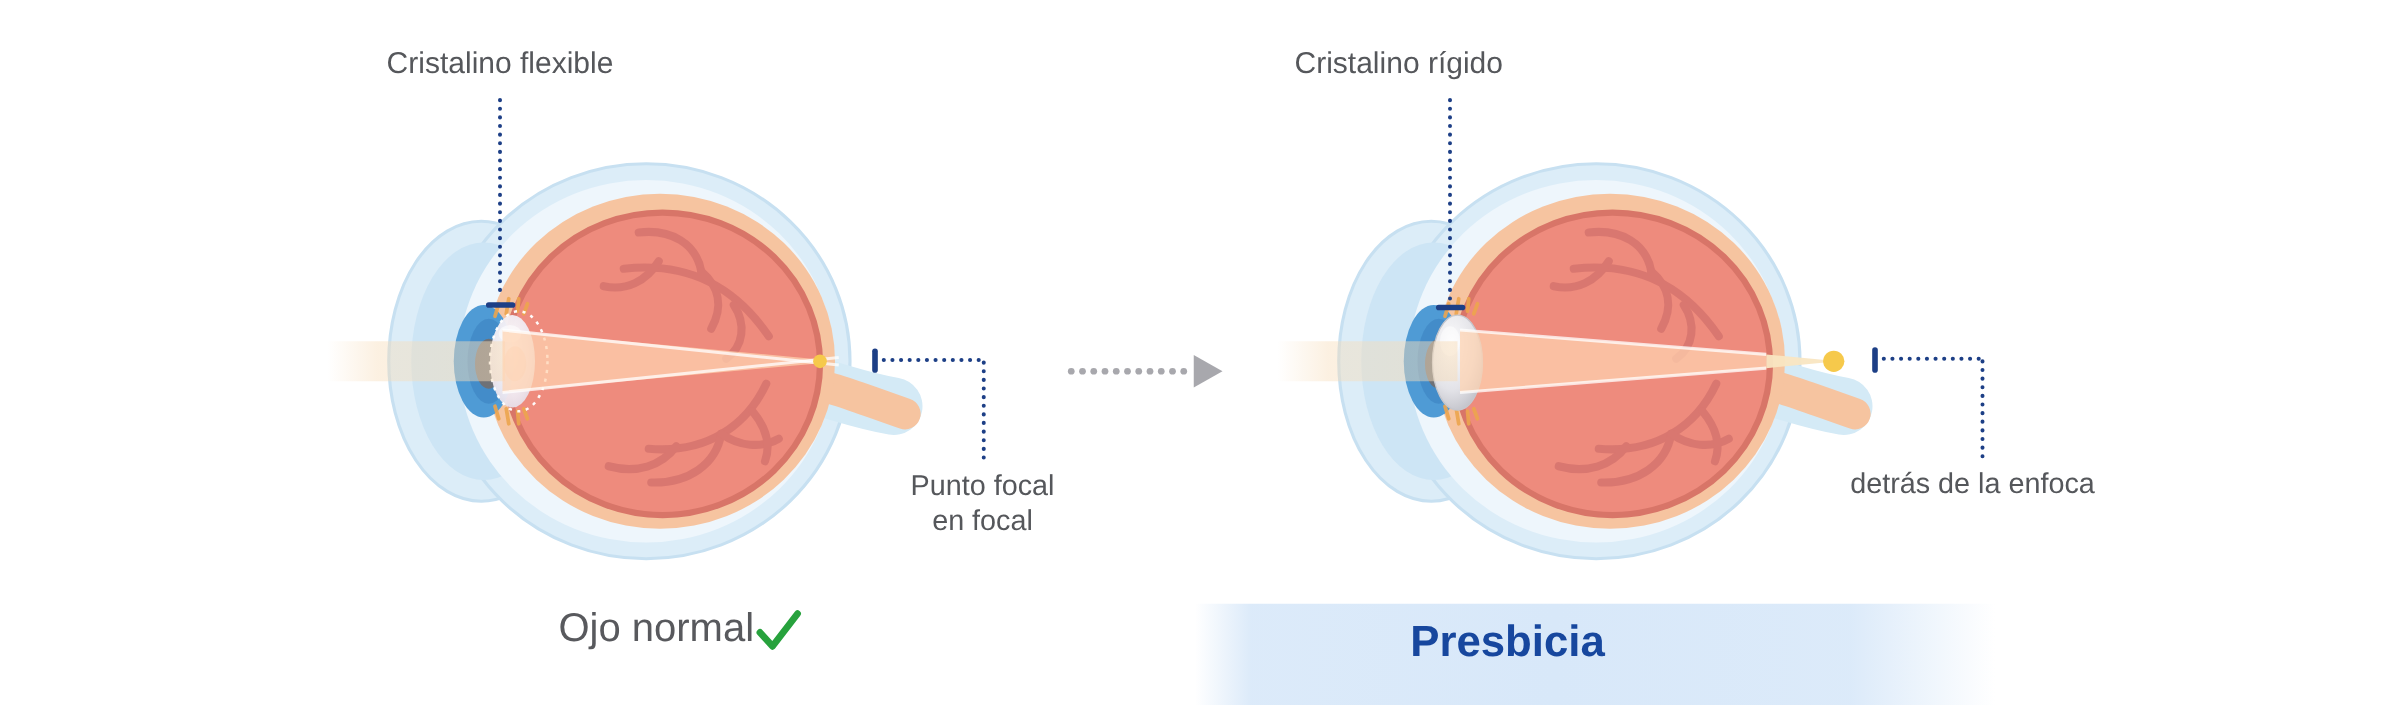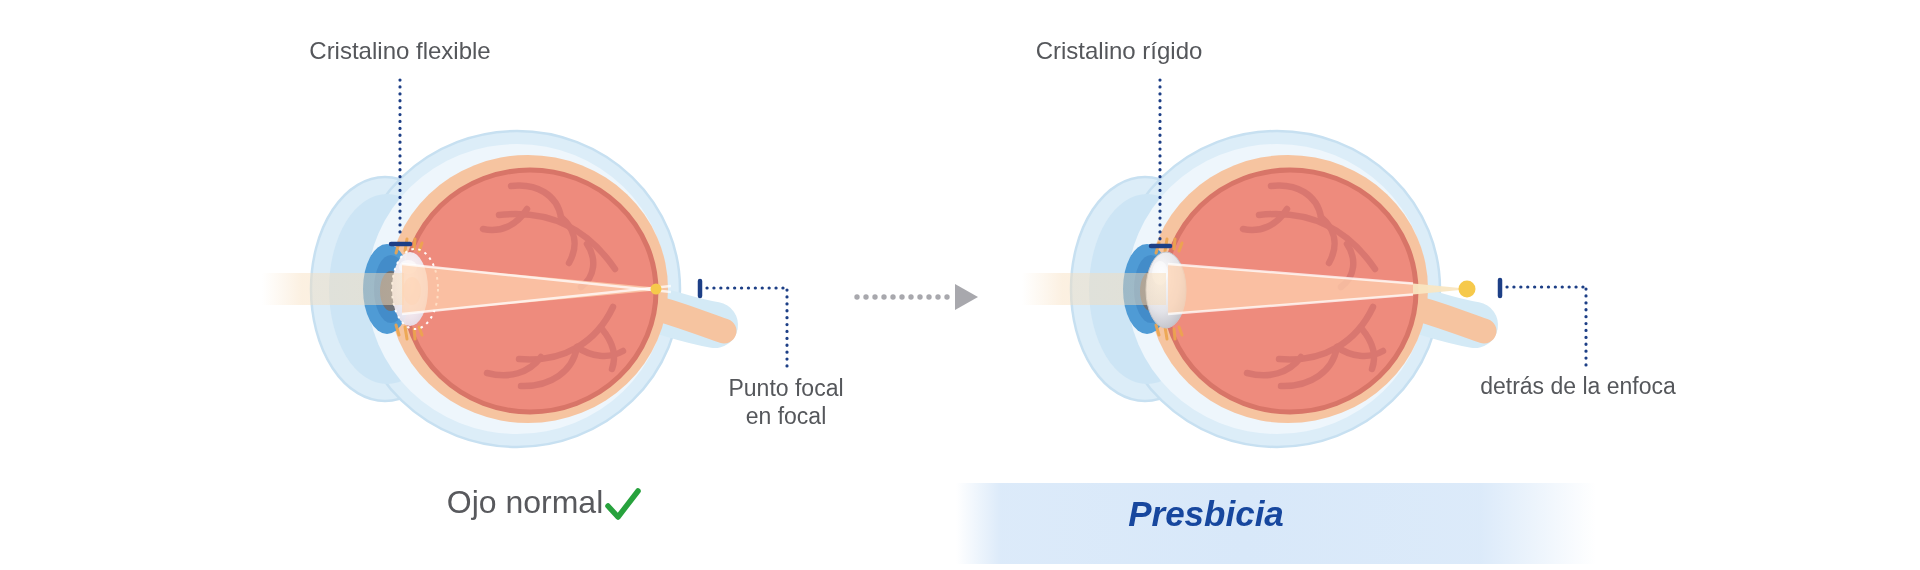--- a/index.html
+++ b/index.html
@@ -47,21 +47,21 @@
     position:absolute;left:956px;top:483px;width:640px;height:87px;
     background:linear-gradient(90deg,
       rgba(216,232,249,0) 0%,
       rgba(216,232,249,0.9) 7%,
       var(--banner-blue) 45%,
       rgba(216,232,249,0.9) 82%,
       rgba(216,232,249,0) 100%);
   }
   .caption-right{
     position:absolute;left:1031px;top:494px;width:350px;text-align:center;
-    color:var(--presbicia-blue);font-weight:700;font-size:35px;font-style:italic;
+    color:var(--presbicia-blue);font-weight:700;font-size:35px;
   }
   .check-icon{display:inline-block;position:relative;top:2px;}
 </style>
 </head>
 <body>
 
 <div class="canvas">
 
   <svg class="svg-stage" width="1920" height="570" viewBox="0 0 1920 570">
     <defs>

